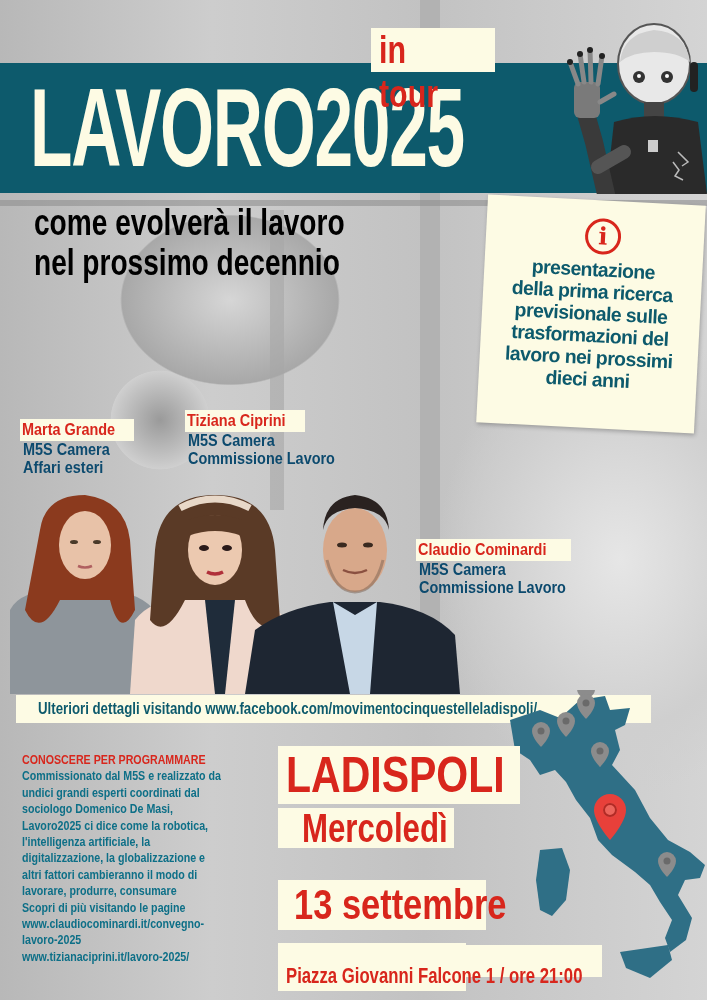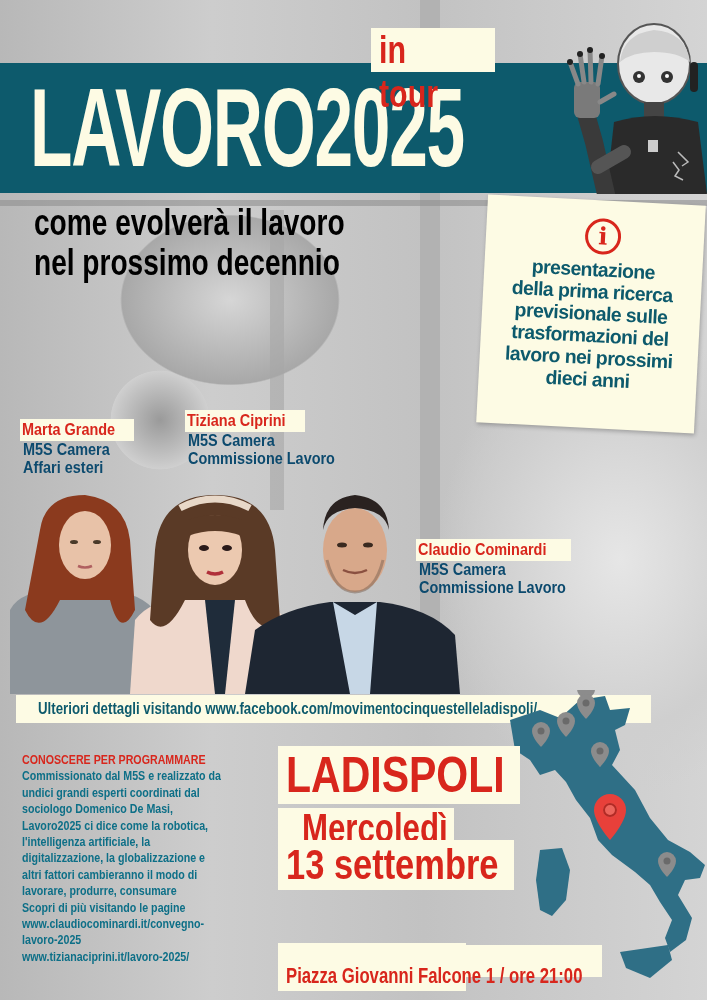--- a/index.html
+++ b/index.html
@@ -275,21 +275,21 @@
   <div class="body">lavoro-2025</div>
   <div class="body">www.tizianaciprini.it/lavoro-2025/</div>
 </div>
 
 <div class="ev-box" style="top:746px;width:242px;height:58px;padding:2px 8px;">
   <span style="font-size:50px;line-height:54px;transform:scaleX(0.82);">LADISPOLI</span>
 </div>
 <div class="ev-box" style="top:808px;width:176px;height:40px;padding:0 24px;">
   <span style="font-size:40px;line-height:40px;transform:scaleX(0.78);">Mercoledì</span>
 </div>
-<div class="ev-box" style="top:840px;width:236px;height:50px;padding:0 8px;">
+<div class="ev-box" style="top:880px;width:208px;height:50px;padding:0 16px;">
   <span style="font-size:42px;line-height:50px;transform:scaleX(0.82);">13 settembre</span>
 </div>
 <div class="ev-box" style="top:903px;width:188px;height:48px;padding:0 0;margin-top:40px;">
   <span style="font-size:31px;line-height:38px;transform:scaleX(0.82);">Sala Consiliare</span>
 </div>
 <div class="ev-box" style="top:945px;width:324px;height:30px;padding:16px 8px;">
   <span style="font-size:22px;line-height:30px;transform:scaleX(0.76);">Piazza Giovanni Falcone 1 / ore 21:00</span>
 </div>
 
 </body></html>

